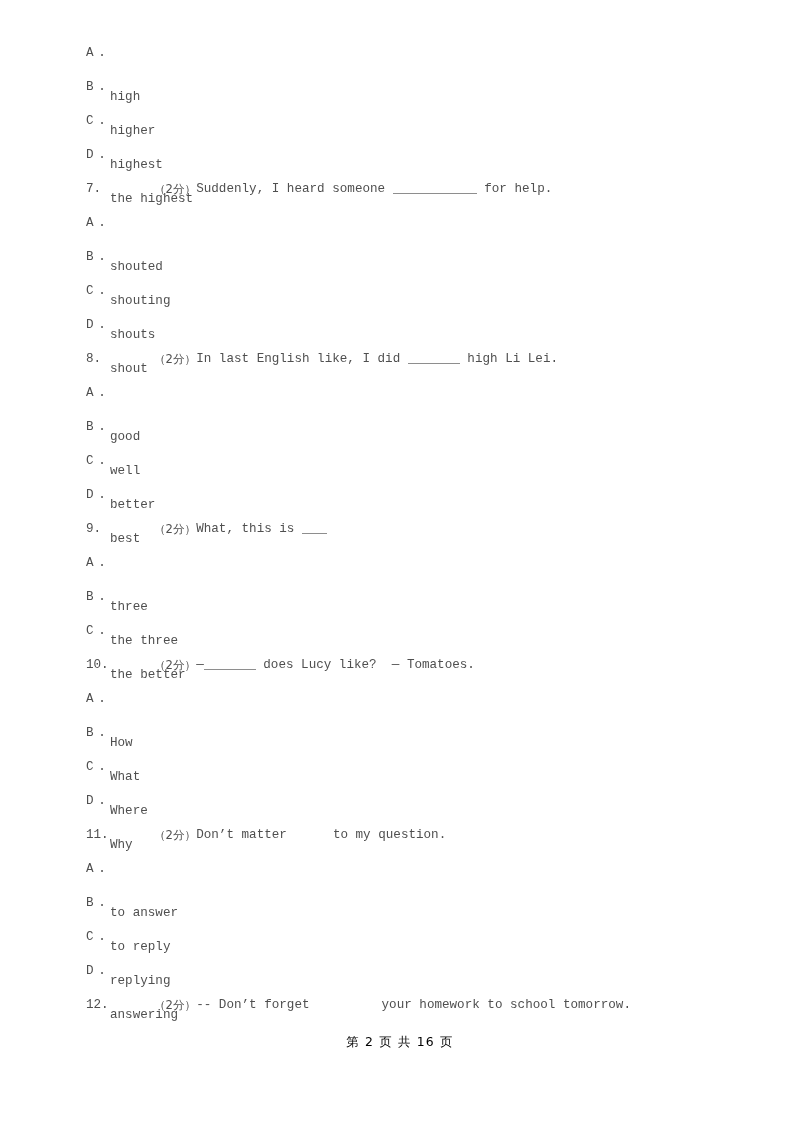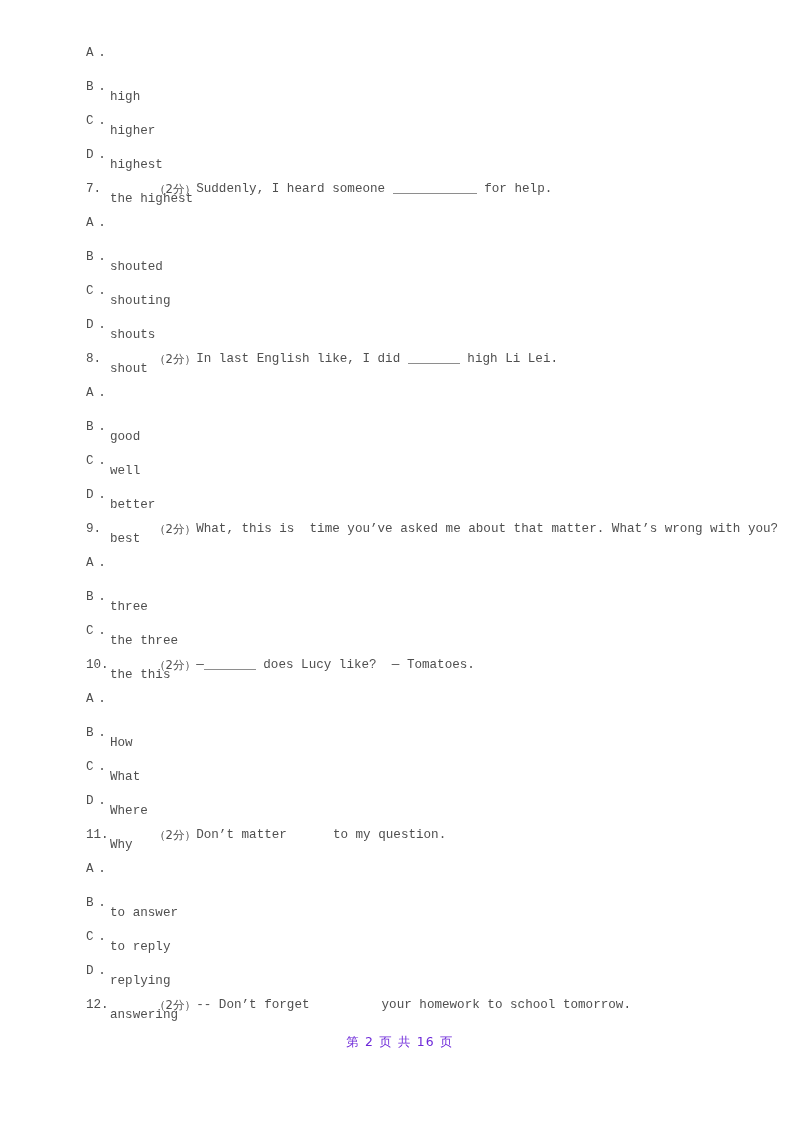--- a/index.html
+++ b/index.html
@@ -101,21 +101,21 @@
   .gap.g2      { width: 72px; }
 
   
   .footer {
     position: absolute;
     left: 0;
     top: 1034px;
     width: 800px;
     text-align: center;
     font-size: 12.4px;
-    color: #6d28d9;
+    color: #000000;
     font-family: "DejaVu Sans", "Liberation Sans", sans-serif;
     letter-spacing: 1.2px;
   }
 </style>
 </head>
 <body>
 
 <div id="page">
 
   <div class="content">
@@ -195,36 +195,35 @@
       <span class="opt-letter">D</span>
       <span class="opt-dot">.</span>
       <span class="opt-text">best</span>
     </div>
 
     <div class="question">
       <span class="q-num">9.</span>
       <span class="q-score">（2分）</span>
       <span class="q-text">What, this is </span>
       <span class="blank short"></span>
-      <span class="q-text"> time you’ve asked me about that matter. What’s wrong with you?</span>
     </div>
     <div class="option">
       <span class="opt-letter">A</span>
       <span class="opt-dot">.</span>
       <span class="opt-text">three</span>
     </div>
     <div class="option">
       <span class="opt-letter">B</span>
       <span class="opt-dot">.</span>
       <span class="opt-text">the three</span>
     </div>
     <div class="option">
       <span class="opt-letter">C</span>
       <span class="opt-dot">.</span>
-      <span class="opt-text">the this</span>
+      <span class="opt-text">the better</span>
     </div>
 
     <div class="question">
       <span class="q-num">10.</span>
       <span class="q-score">（2分）</span>
       <span class="q-text">—</span>
       <span class="blank med"></span>
       <span class="q-text"> does Lucy like?  — Tomatoes.</span>
     </div>
     <div class="option">

